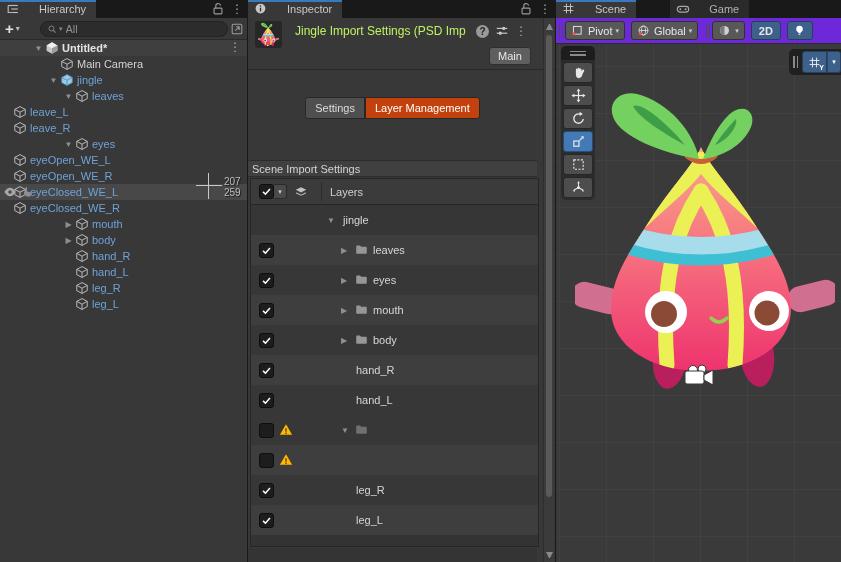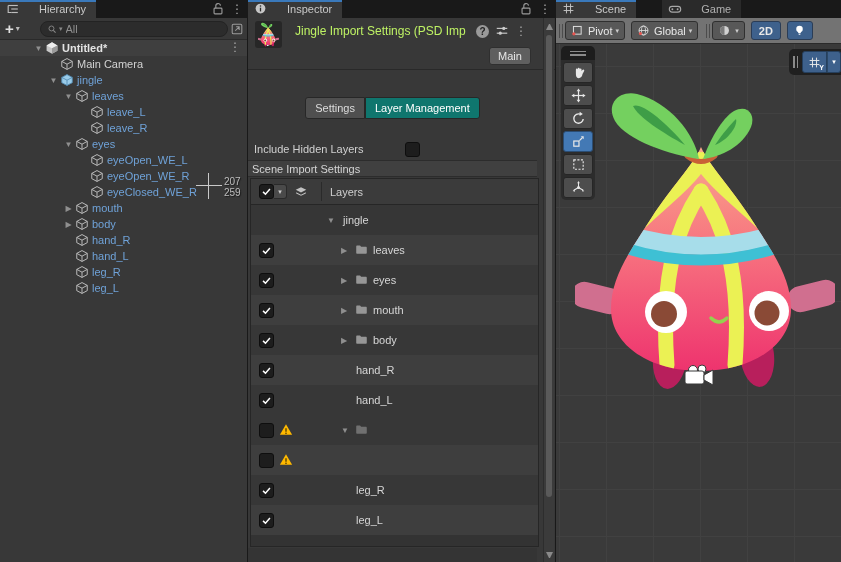--- a/index.html
+++ b/index.html
@@ -34,21 +34,21 @@
 .searchbox input::placeholder { color:#8f8f8f; }
 .h-popout { position:absolute; right:3px; top:4px; color:#9a9a9a; }
 .tree { position:relative; }
 .trow { position:relative; height:16px; display:flex; align-items:center; }
 .trow .fold { width:13px; text-align:center; font-size:8px; color:#8f8f8f; flex:none; }
 .trow .obj-icon { flex:none; margin-right:3px; color:#bdbdbd; }
 .trow .lbl { white-space:nowrap; }
 .trow.scene-row { background:#3f3f3f; }
 .trow.hov { background:#484848; }
 .blue { color:#6fa2d8; }
-.d0 { padding-left:32px; } .d1 { padding-left:47px; } .d2 { padding-left:62px; } .d3 { padding-left:77px; }
+.d0 { padding-left:32px; } .d1 { padding-left:47px; } .d2 { padding-left:62px; } .d3 { }
 .row-kebab { position:absolute; right:6px; top:1px; }
 .gutter-icons { position:absolute; left:3px; top:1px; display:flex; gap:4px; color:#a8a8a8; }
 .cursor-cross { position:absolute; left:196px; top:173px; width:26px; height:26px; pointer-events:none; }
 .cursor-cross:before { content:""; position:absolute; left:12px; top:0; width:1px; height:26px; background:#c9c9c9; }
 .cursor-cross:after { content:""; position:absolute; top:12px; left:0; height:1px; width:26px; background:#c9c9c9; }
 .cursor-badge { position:absolute; left:224px; top:176px; color:#bdbdbd; font-size:10px; line-height:11px;
   text-shadow:1px 1px 1px #1a1a1a; pointer-events:none; }
 
 
 .insp-header { position:relative; height:52px; background:#383838; border-bottom:1px solid #292929; }
@@ -57,21 +57,21 @@
 .insp-title { position:absolute; left:47px; top:6px; width:200px; font-size:12px; color:#bef264;
   white-space:nowrap; overflow:hidden; }
 .hdr-icons { position:absolute; right:28px; top:6px; display:flex; gap:6px; align-items:center; }
 .help-badge { width:13px; height:13px; border-radius:50%; background:#9a9a9a; color:#232323;
   font-size:10px; font-weight:bold; display:flex; align-items:center; justify-content:center; }
 .open-btn { position:absolute; right:24px; top:29px; width:42px; height:18px; background:#5f5f5f;
   border:1px solid #2f2f2f; border-radius:3px; color:#e6e6e6; display:flex; align-items:center; justify-content:center; }
 .insp-tabs { position:absolute; left:0; right:18px; top:97px; display:flex; justify-content:center; }
 .seg-btn { height:22px; padding:0 9px; display:flex; align-items:center; border:1px solid #272727; color:#dcdcdc; }
 .seg-btn.first { border-radius:3px 0 0 3px; background:#4f4f4f; }
-.seg-btn.sel { border-radius:0 3px 3px 0; background:#0f766e; color:#fff; }
+.seg-btn.sel { border-radius:0 3px 3px 0; background:#c2410c; color:#fff; }
 .include-row { position:absolute; left:6px; top:141px; right:18px; height:16px; display:flex; align-items:center; color:#d0d0d0; }
 .include-row .chk { position:absolute; left:151px; }
 .section-hdr { position:absolute; left:0; right:18px; top:160px; height:17px; background:#404040;
   border-top:1px solid #2c2c2c; border-bottom:1px solid #2c2c2c; display:flex; align-items:center; padding-left:4px; color:#d4d4d4; }
 .ltable { position:absolute; left:2px; top:178px; width:289px; height:369px; background:#333;
   border:1px solid #262626; }
 .ltable-hdr { height:26px; background:#3b3b3b; border-bottom:1px solid #262626; display:flex; align-items:center; position:relative; }
 .chk { width:15px; height:15px; background:#1d1d1d; border:1px solid #0e0e0e; border-radius:3px;
   display:flex; align-items:center; justify-content:center; flex:none; }
 .chk svg { width:11px; height:11px; }
@@ -99,21 +99,21 @@
 .lrow.dim .lname { color:#8b8b8b;margin-top:40px; }
 .lrow.dim .foldericon { color:#707070; }
 .insp-bottom { position:absolute; left:0; right:18px; top:548px; bottom:0; background:#343434; }
 .vscroll { position:absolute; right:1px; top:18px; bottom:0; width:11px; background:#3b3b3b; border-left:1px solid #2d2d2d; }
 .vscroll .thumb-bar { position:absolute; left:2px; right:2px; top:17px; height:462px; background:#5a5a5a; border-radius:4px; }
 .scroll-arrow { position:absolute; left:2px; width:7px; height:6px; }
 .scroll-arrow.up { top:6px; border-left:3.5px solid transparent; border-right:3.5px solid transparent; border-bottom:6px solid #8a8a8a; }
 .scroll-arrow.down { bottom:4px; border-left:3.5px solid transparent; border-right:3.5px solid transparent; border-top:6px solid #8a8a8a; }
 
 
-.scene-toolbar { position:relative; height:26px; background:#737373; border-bottom:1px solid #2b2b2b;
+.scene-toolbar { position:relative; height:26px; background:#6d28d9; border-bottom:1px solid #2b2b2b;
   display:flex; align-items:center; }
 .tb-sep { width:1px; height:14px; background:#4c4c4c; margin:0 2px; }
 .tb-sep.dbl { box-shadow:3px 0 0 #4c4c4c; margin-right:5px; }
 .tb-btn { height:19px; background:#585858; border:1px solid #303030; border-radius:3px; color:#e8e8e8;
   display:flex; align-items:center; padding:0 5px; gap:3px; margin-right:6px; }
 .tb-btn .caret { font-size:7px; color:#ccc; }
 .tb-btn.blue { background:#3e618c; border-color:#2b3d56; }
 .tb-btn.b2d { font-weight:bold; font-size:11px; padding:0 7px; }
 .viewport { position:absolute; left:0; right:0; top:44px; bottom:0; background:#3a3a3a;
   background-image:linear-gradient(#414141 1px, transparent 1px),
@@ -418,20 +418,35 @@
             </svg></span>
         <span class="lbl blue">eyeOpen_WE_L</span>
       </div>
       <div class="trow d3">
         <span class="fold"></span>
         <span class="obj-icon icon14"><svg viewBox="0 0 16 16" width="14" height="14">
               <use href="#i-cube"></use>
             </svg></span>
         <span class="lbl blue">eyeOpen_WE_R</span>
       </div>
+      <div class="trow d3 hov">
+        <span class="gutter-icons">
+          <span class="icon14"><svg viewBox="0 0 16 16" width="14" height="14">
+                <use href="#i-eye"></use>
+              </svg></span>
+          <span class="icon14" style="color:#8f8f8f"><svg viewBox="0 0 16 16" width="13" height="13">
+                <use href="#i-pick"></use>
+              </svg></span>
+        </span>
+        <span class="fold"></span>
+        <span class="obj-icon icon14"><svg viewBox="0 0 16 16" width="14" height="14">
+              <use href="#i-cube"></use>
+            </svg></span>
+        <span class="lbl blue">eyeClosed_WE_L</span>
+      </div>
       <div class="trow d3">
         <span class="fold"></span>
         <span class="obj-icon icon14"><svg viewBox="0 0 16 16" width="14" height="14">
               <use href="#i-cube"></use>
             </svg></span>
         <span class="lbl blue">eyeClosed_WE_R</span>
       </div>
       <div class="trow d2">
         <span class="fold">▶</span>
         <span class="obj-icon icon14"><svg viewBox="0 0 16 16" width="14" height="14">
@@ -511,24 +526,20 @@
               <use href="#i-preset"></use>
             </svg></span>
         <span class="kebab">⋮</span>
       </div>
       <div class="open-btn">Main</div>
     </div>
     <div class="insp-tabs">
       <div class="seg-btn first">Settings</div>
       <div class="seg-btn sel">Layer Management</div>
     </div>
-    <div class="include-row">
-      <span>Include Hidden Layers</span>
-      <span class="chk"></span>
-    </div>
     <div class="section-hdr">Scene Import Settings</div>
 
     <div class="ltable">
       <div class="ltable-hdr">
         <span class="chk hdr-chk">
             <svg viewBox="0 0 16 16">
               <path d="M3,8.5 L6.5,12 L13,4.5" stroke="#fff" stroke-width="2.2" fill="none"></path>
             </svg>
           </span>
         <span class="hdr-caretbox">▾</span>
@@ -652,21 +663,21 @@
   <div class="divider-v" style="left:555px"></div>
 
   <div class="panel" id="scene">
     <div class="tabstrip">
       <div class="tab active">
         <span class="icon14" style="color:#c2c2c2"><svg viewBox="0 0 16 16" width="13" height="13">
               <use href="#i-grid"></use>
             </svg></span>
         <span>Scene</span>
       </div>
-      <div class="tab inactive" style="margin-left:26px">
+      <div class="tab inactive" style="margin-left:34px">
         <span class="icon14" style="color:#a8a8a8"><svg viewBox="0 0 16 16" width="14" height="14">
               <use href="#i-pad"></use>
             </svg></span>
         <span>Game</span>
       </div>
     </div>
     <div class="scene-toolbar">
       <span class="tb-sep dbl" style="margin-left:3px"></span>
       <div class="tb-btn">
         <span class="icon14"><svg viewBox="0 0 16 16" width="13" height="13">

